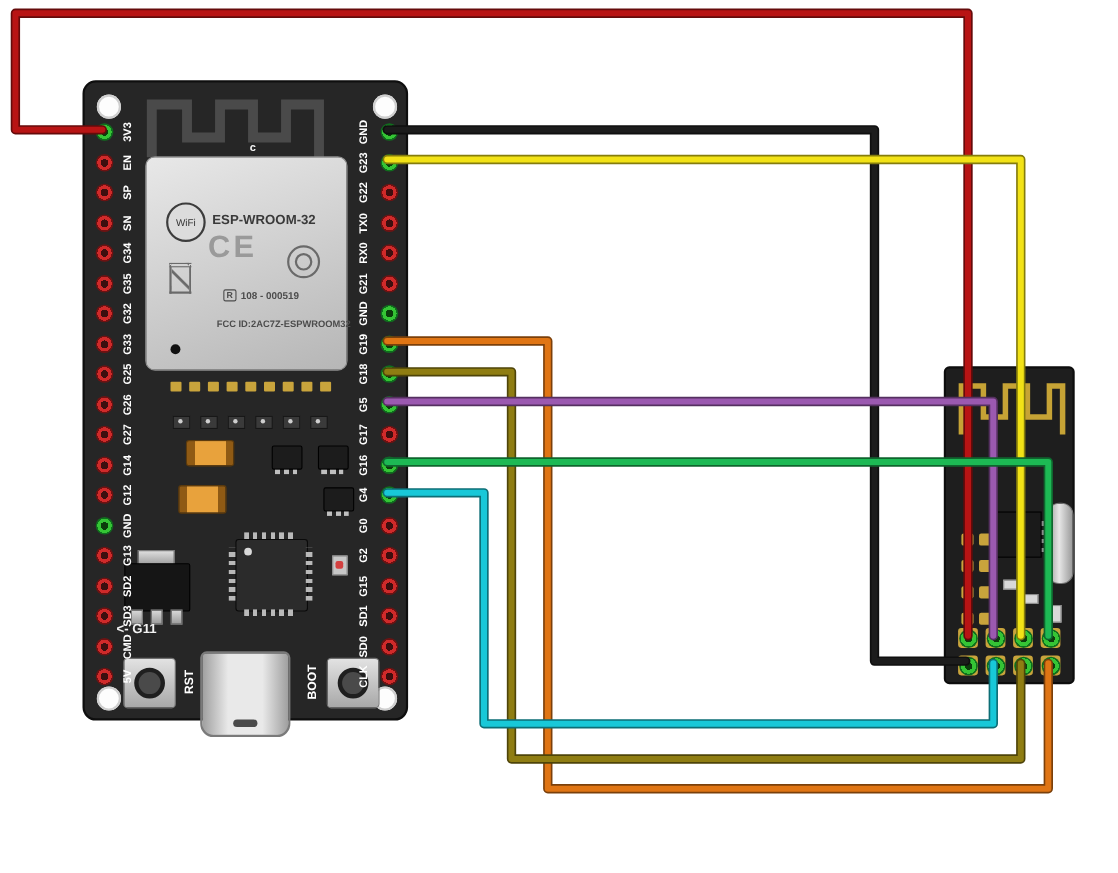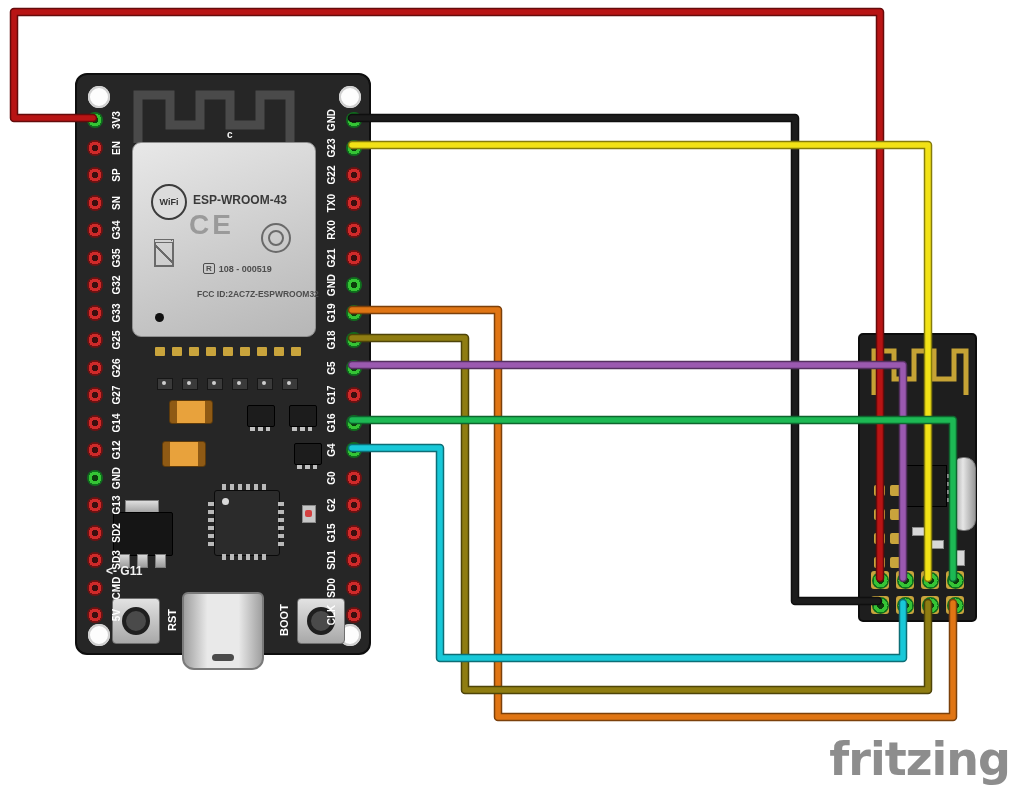--- a/index.html
+++ b/index.html
@@ -21,21 +21,21 @@
        background:radial-gradient(circle,#3d0f0f 0 3.5px,var(--pin-open,#cf2a2a) 3.5px 6.5px,#6e1212 6.5px);}
   .pin.connected{background:radial-gradient(circle,#0c3d0c 0 3.5px,var(--pin-connected,#35c435) 3.5px 6.5px,#0f6e1d 6.5px);}
   .pin-label{position:absolute;width:36px;height:12px;margin-left:-18px;margin-top:-6px;
              line-height:12px;text-align:center;transform:rotate(-90deg);
              font-size:10px;font-weight:bold;color:#fff;white-space:nowrap;}
 
   
   .shield{position:absolute;left:55px;top:67px;width:182px;height:193px;border-radius:9px;
           background:linear-gradient(160deg,#e8e8e8,#b6b6b6);border:1px solid #8f8f8f;}
   .shield .wifi-badge{position:absolute;left:18px;top:41px;width:32px;height:32px;border:2px solid #3c3c3c;
-          border-radius:50%;color:#333;font-size:9px;font-weight:bold;
+          border-radius:50%;color:#333;font-size:9px;font-weight:normal;
           display:flex;align-items:center;justify-content:center;background:#dcdcdc;}
   .shield .module-label{position:absolute;left:60px;top:50px;font-size:12px;font-weight:bold;color:#3a3a3a;white-space:nowrap;}
   .shield .ce-mark{position:absolute;left:56px;top:66px;font-size:28px;font-weight:bold;color:#9a9a9a;letter-spacing:3px;}
   .shield .weee-bin{position:absolute;left:21px;top:96px;width:16px;height:22px;border:2px solid #6a6a6a;border-top:4px double #6a6a6a;
           background:linear-gradient(45deg,transparent 46%,#6a6a6a 46% 54%,transparent 54%);}
   .shield .wave-logo{position:absolute;left:128px;top:80px;width:26px;height:26px;border:2px solid #6a6a6a;border-radius:50%;
           display:flex;align-items:center;justify-content:center;}
   .shield .wave-logo .inner{width:12px;height:12px;border:2px solid #6a6a6a;border-radius:50%;}
   .shield .cert-line{position:absolute;left:70px;top:120px;font-size:9px;font-weight:bold;color:#4d4d4d;display:flex;align-items:center;gap:4px;}
   .shield .cert-line .r-box{border:1px solid #4d4d4d;border-radius:2px;padding:0 2px;font-size:8px;}
@@ -105,21 +105,21 @@
     <div class="hole" style="left:11px;top:549px"></div>
     <div class="hole" style="left:262px;top:549px"></div>
 
     <svg class="antenna-svg" style="left:45px;top:4px" width="230" height="70" viewBox="0 0 230 70">
       <path d="M 16 64 V 16 H 48 V 46 H 78 V 16 H 108 V 46 H 138 V 16 H 168 V 64" fill="none" stroke="#4a4a4a" stroke-width="9"></path>
     </svg>
     <div class="silk-text" style="left:150px;top:54px;font-size:10px">c</div>
 
     <div class="shield">
       <div class="wifi-badge">WiFi</div>
-      <div class="module-label">ESP-WROOM-43</div>
+      <div class="module-label">ESP-WROOM-32</div>
       <div class="ce-mark">CE</div>
       <div class="weee-bin"></div>
       <div class="wave-logo">
           <div class="inner"></div>
         </div>
       <div class="cert-line">
         <span class="r-box">R</span>
         <span>108 - 000519</span>
       </div>
       <div class="fcc-line">FCC ID:2AC7Z-ESPWROOM32</div>
@@ -320,14 +320,13 @@
       <g>
         <polyline points="352,420 953,420 953,578" fill="none" stroke="rgb(15,101,46)" stroke-width="8.5" stroke-linecap="round" stroke-linejoin="round"></polyline>
         <polyline points="352,420 953,420 953,578" fill="none" stroke="#1db954" stroke-width="5.5" stroke-linecap="round" stroke-linejoin="round"></polyline>
       </g>
       <g>
         <polyline points="352,448 440,448 440,658 903,658 903,603" fill="none" stroke="rgb(13,110,118)" stroke-width="8.5" stroke-linecap="round" stroke-linejoin="round"></polyline>
         <polyline points="352,448 440,448 440,658 903,658 903,603" fill="none" stroke="#18c8d8" stroke-width="5.5" stroke-linecap="round" stroke-linejoin="round"></polyline>
       </g>
     </svg>
 
-  <div class="fritzing-logo" style="color: rgb(141, 141, 141);">fritzing</div>
 </div>
 
 </body></html>

